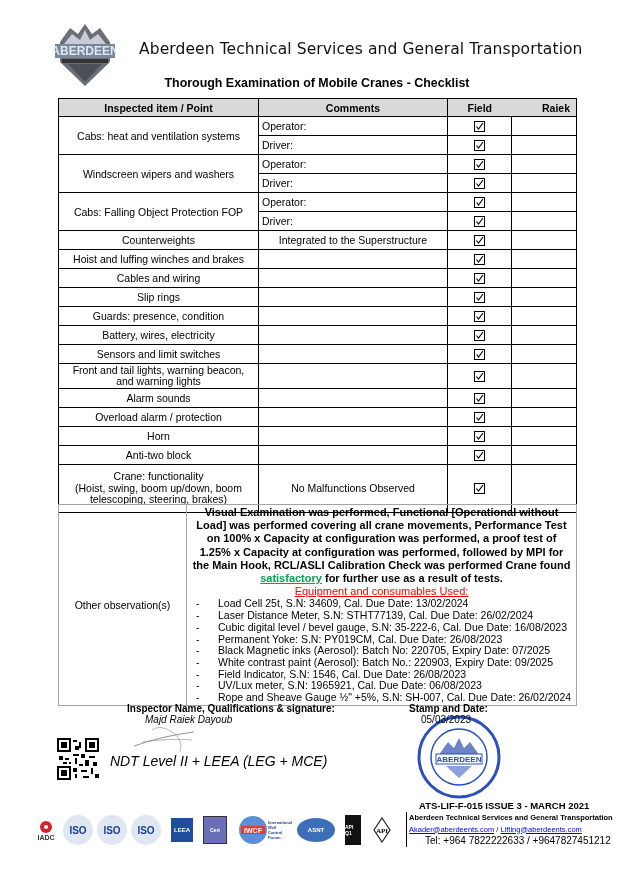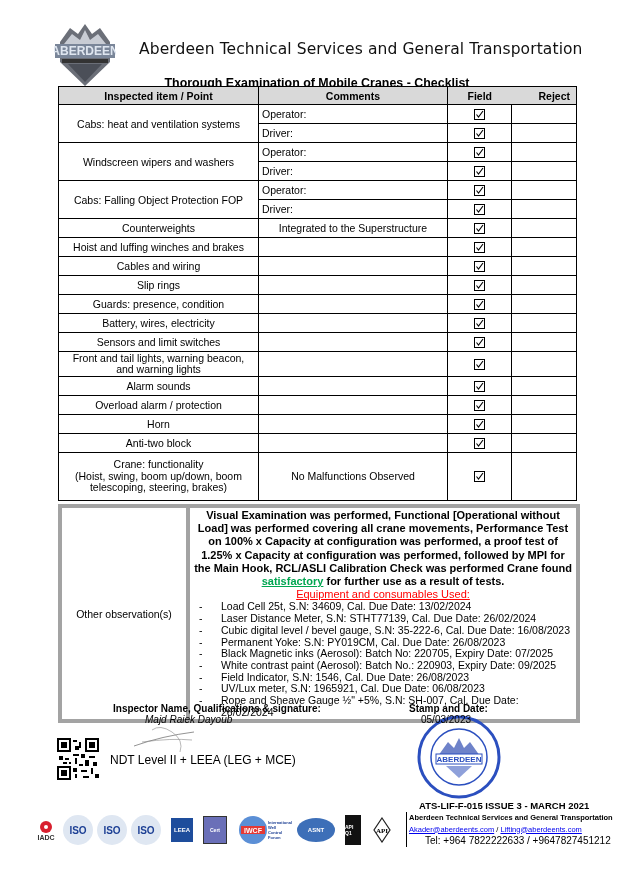--- a/index.html
+++ b/index.html
@@ -8,46 +8,46 @@
   .abs { position:absolute; }
 
   
   #logo { left:54px; top:22px; width:62px; height:66px; }
   #company-title { left:139px; top:40px; font-family:"DejaVu Sans", sans-serif;
     font-size:15.5px; letter-spacing:0.1px; color:#111; white-space:nowrap; font-weight:normal; }
   #doc-title { left:0; width:634px; top:75px; text-align:center;
     font-size:13.5px; font-weight:bold; transform:scaleX(0.92); }
 
   
-  table.chk { position:absolute; left:58px; top:86px; width:518px; border-collapse:collapse;
+  table.chk { position:absolute; left:58px; top:98px; width:518px; border-collapse:collapse;
     font-size:10.5px; table-layout:fixed; }
   table.chk td, table.chk th { border:1px solid #000; padding:0 3px; height:18px; vertical-align:middle; }
   table.chk th { background:#d9d9d9; font-weight:bold; font-size:10.5px; height:17px; }
   table.chk th.acc { border-right:none; }
   table.chk th.rej { border-left:none; text-align:right; padding-right:6px; }
   .c1 { text-align:center; }
   .c2l { text-align:left; }
   .c2c { text-align:center; }
   .c3 { text-align:center; }
   .chkbox { display:inline-block; width:9px; height:9px; border:1px solid #000; position:relative; top:1px; }
   .chkbox svg { position:absolute; left:0; top:0; }
 
   table.obs { position:absolute; left:58px; top:504px; width:518px; border-collapse:collapse; table-layout:fixed; font-size:10.5px; }
-  table.obs td { border:4px solid #a3a3a3; vertical-align:middle; }
+  table.obs td { border:1px solid #a3a3a3; vertical-align:middle; }
   .obs-text { font-weight:bold; text-align:center; font-size:11px; line-height:13.2px; padding:0 2px; }
   .satisf { color:#00a651; text-decoration:underline; }
   .equip { color:#ff0000; text-decoration:underline; font-weight:normal; }
   ul.equip-list { list-style:none; margin:0; padding:0 0 0 6px; text-align:left; font-weight:normal; font-size:10.5px; line-height:11.7px; }
   ul.equip-list li { position:relative; padding-left:22px; }
   ul.equip-list li::before { content:"-"; position:absolute; left:0; }
 
   
-  #insp-label { left:68px; top:703px; font-weight:bold; font-size:10px;padding-left:45px; }
+  #insp-label { left:82px; top:703px; font-weight:bold; font-size:10px;padding-left:45px; }
   #insp-name { left:145px; top:714px; font-style:italic; font-size:10px; }
-  #insp-qual { left:110px; top:725px; font-size:12px;margin-top:28px; }
+  #insp-qual { left:110px; top:725px; font-style:italic; font-size:14px;margin-top:28px; }
   #stamp-label { left:409px; top:703px; font-weight:bold; font-size:10px; }
   #stamp-date { left:421px; top:714px; font-size:10px; }
   #stamp { left:416px; top:714px; width:86px; height:86px; }
   #qr { left:57px; top:738px; width:42px; height:42px; }
   #signature { left:132px; top:722px; width:70px; height:40px; }
 
   #form-code { left:419px; top:800px; font-weight:bold; font-size:9.5px; }
   #footer-info { left:406px; top:812px; font-size:7.5px; line-height:11.5px; border-left:1px solid #000; padding-left:2px; }
   #footer-info .co { font-weight:bold; }
   #footer-info a { color:#0000ee; text-decoration:underline; }
@@ -77,21 +77,21 @@
       <col style="width:200px">
       <col style="width:189px">
       <col style="width:64px">
       <col style="width:65px">
     </colgroup>
   <thead>
     <tr>
       <th>Inspected item / Point</th>
       <th>Comments</th>
       <th class="acc">Field</th>
-      <th class="rej">Reject</th>
+      <th class="rej">Raiek</th>
     </tr>
   </thead>
   <tbody id="chk-body">
       <tr>
         <td class="c1" rowspan="2">Cabs: heat and ventilation systems</td>
         <td class="c2l">Operator:</td>
         <td class="c3"><span class="chkbox"><svg width="9" height="9" viewBox="0 0 9 9">
               <path d="M1.5 4.5 L3.5 7 L8 1" stroke="#000" stroke-width="1.1" fill="none"></path>
             </svg></span></td>
         <td></td>

